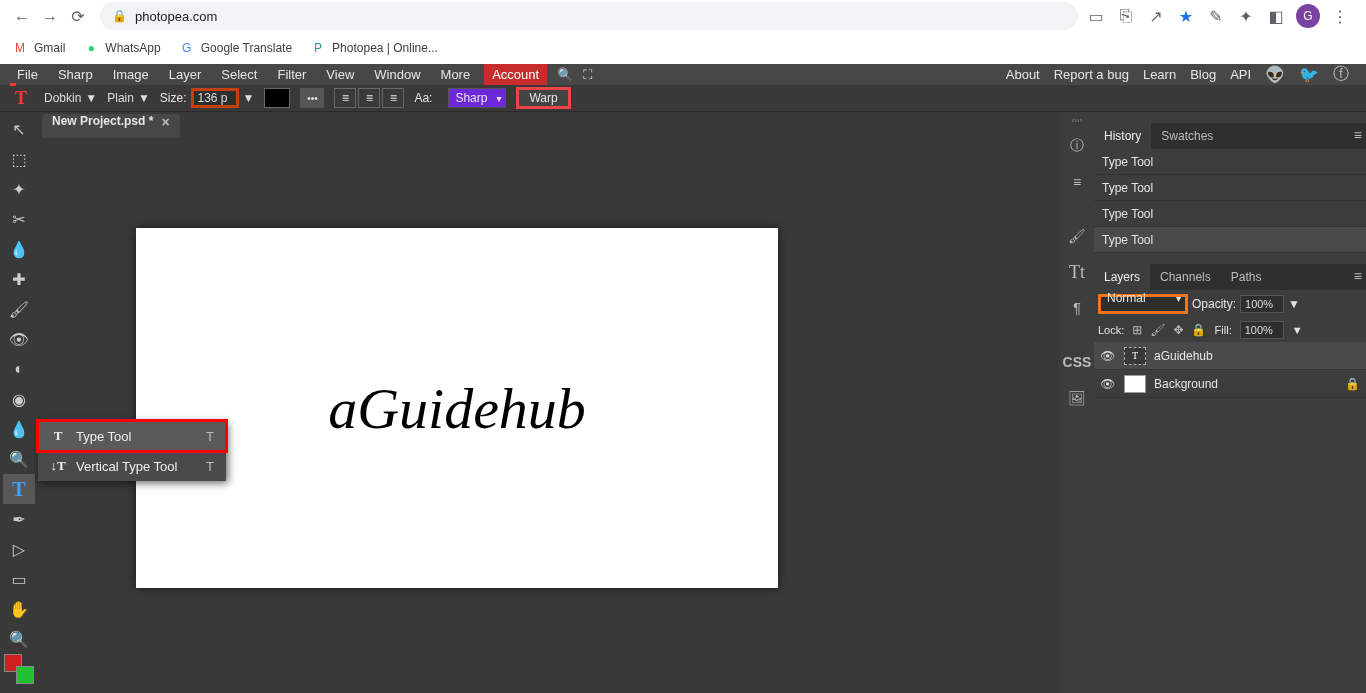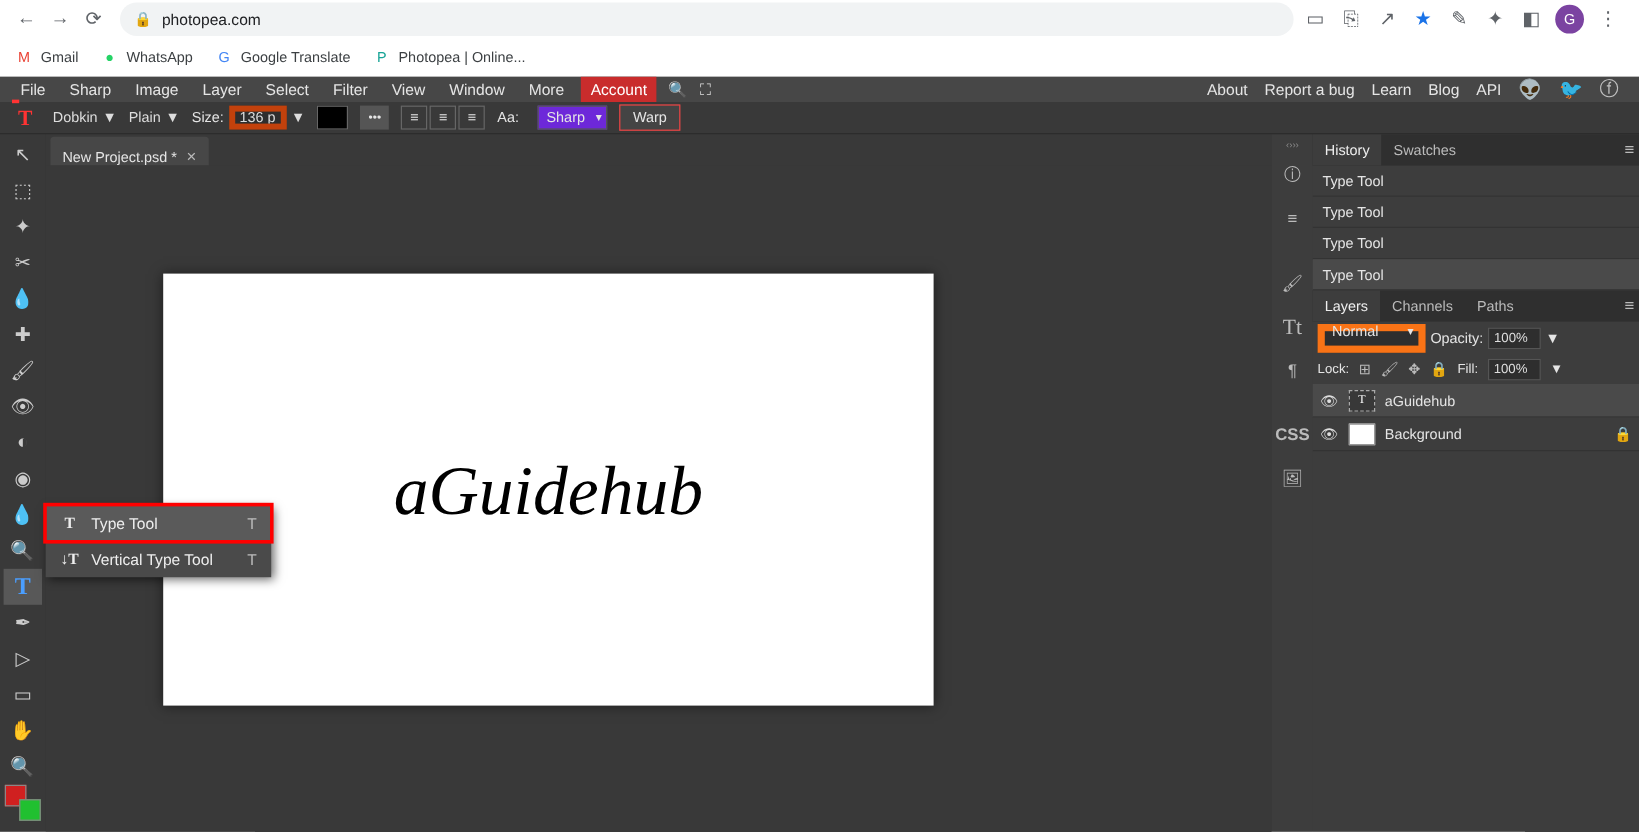--- a/index.html
+++ b/index.html
@@ -29,78 +29,78 @@
 .menu-item.account { background: #c92c2c; color: #fff; margin-left: 4px; padding: 0 8px; }
 .menubar .spacer { flex: 1; }
 .menu-right { display: flex; align-items: center; gap: 14px; padding-right: 10px; font-size: 13px; }
 .social-icon { color: #c0c0c0; font-size: 16px; }
 .search-ico, .fullscreen-ico { margin-left: 10px; color: #ddd; }
 
 
 .optbar { height: 30px; background: #393939; border-bottom: 1px solid #2a2a2a; display: flex; align-items: center; padding: 0 8px; font-size: 12px; gap: 10px; }
 .opt-seg { display: flex; align-items: center; gap: 4px; }
 .opt-drop { color: #ddd; cursor: pointer; }
-.size-inp { width: 48px; height: 20px; background: #2e2e2e; border: 5px solid #c2410c; color: #ddd; padding: 0 4px; font-size: 12px; }
+.size-inp { width: 48px; height: 20px; background: #2e2e2e; border: 3px solid #c2410c; color: #ddd; padding: 0 4px; font-size: 12px; }
 .color-sw { width: 26px; height: 20px; background: #000; border: 1px solid #666; }
 .btn-more { width: 24px; height: 20px; background: #555; display: flex; align-items: center; justify-content: center; font-size: 10px; }
 .align-btns { display: flex; gap: 2px; }
 .align-btn { width: 22px; height: 20px; border: 1px solid #666; display: flex; align-items: center; justify-content: center; }
 .aa-select { display: flex; align-items: center; gap: 16px; }
 .aa-box { height: 20px; background: #6d28d9; border: 1px solid #555; padding: 0 18px 0 6px; position: relative; display: flex; align-items: center; }
 .aa-box::after { content: "▾"; position: absolute; right: 4px; font-size: 10px; }
-.warp-btn { height: 22px; padding: 0 10px; background: #444; border: 1px solid #ef4444; display: flex; align-items: center; }
+.warp-btn { height: 22px; padding: 0 10px; background: #444; border: 3px solid #ef4444; display: flex; align-items: center; }
 .red-t { width: 26px; height: 26px; display: flex; align-items: center; justify-content: center; color: #ff3333; font-family: 'Times New Roman', serif; font-size: 18px; font-weight: bold; position: relative; }
 .red-t::before { content: ""; position: absolute; top: -2px; left: 2px; width: 6px; height: 3px; background: #ff3333; }
 
 
 .main { flex: 1; display: flex; }
 
 
 .toolbar { width: 38px; background: #393939; display: flex; flex-direction: column; align-items: center; padding-top: 2px; }
 .tool { width: 32px; height: 30px; display: flex; align-items: center; justify-content: center; color: #ccc; cursor: pointer; position: relative; }
 .tool.active { background: #585858; }
 .tool.type-t { font-family: 'Times New Roman', serif; font-size: 20px; font-weight: bold; color: #4a9eff; }
 .tool-colors { margin-top: auto; margin-bottom: 8px; width: 30px; height: 30px; position: relative; }
 .fg-col { position: absolute; top: 0; left: 0; width: 18px; height: 18px; background: #d02020; border: 1px solid #888; }
 .bg-col { position: absolute; bottom: 0; right: 0; width: 18px; height: 18px; background: #20c030; border: 1px solid #888; }
 .kbd-tool { width: 32px; height: 24px; display: flex; align-items: center; justify-content: center; color: #ccc; margin-bottom: 4px; }
 
 
 .canvas-area { flex: 1; background: #393939; position: relative; }
 .tab-strip { height: 26px; display: flex; align-items: flex-end; padding-left: 4px; }
-.doc-tab { height: 24px; background: #474747; padding: 0 10px; display: flex; align-items: flex-end; gap: 8px; font-size: 12px; border-radius: 3px 3px 0 0; }
+.doc-tab { height: 24px; background: #474747; padding: 0 10px; display: flex; align-items: flex-start; gap: 8px; font-size: 12px; border-radius: 3px 3px 0 0; font-weight: bold; }
 .tab-close { font-size: 14px; color: #bbb; cursor: pointer; }
 .viewport { position: absolute; top: 26px; left: 0; right: 0; bottom: 0; background: #393939; }
 .canvas { position: absolute; left: 98px; top: 90px; width: 642px; height: 360px; background: #fff; box-shadow: 0 0 10px rgba(0,0,0,0.5); display: flex; align-items: center; justify-content: center; }
 .canvas-text { font-family: 'Brush Script MT', cursive; font-size: 58px; font-style: italic; color: #000; }
 
 
 .flyout { position: absolute; left: 38px; top: 421px; background: #4a4a4a; box-shadow: 2px 2px 8px rgba(0,0,0,0.6); z-index: 100; }
 .fly-item { display: flex; align-items: center; height: 30px; padding: 0 12px; gap: 10px; font-size: 13px; color: #eee; cursor: pointer; min-width: 188px; }
 .fly-item.sel { background: #5a5a5a; }
 .fly-item.highlighted { outline: 3px solid #ff0000; outline-offset: -1px; }
 .fly-icon { font-family: 'Times New Roman', serif; font-weight: bold; width: 16px; text-align: center; }
 .fly-short { margin-left: auto; color: #bbb; }
 
 
 .right-strip { width: 34px; background: #3d3d3d; display: flex; flex-direction: column; align-items: center; padding-top: 4px; gap: 8px; }
 .rstrip-btn { width: 28px; height: 28px; display: flex; align-items: center; justify-content: center; color: #bbb; font-size: 14px; }
 .rstrip-btn.tall { font-family: 'Times New Roman', serif; font-size: 18px; }
 
 
 .panels { width: 272px; background: #3d3d3d; display: flex; flex-direction: column; }
-.panel-tabs { height: 26px; display: flex; align-items: center; background: #2f2f2f; font-size: 12px; position: relative; }
+.panel-tabs { height: 26px; display: flex; align-items: center; background: #2f2f2f; font-size: 12px; position: relative; margin-top: 11px; }
 .ptab { padding: 0 10px; height: 100%; display: flex; align-items: center; cursor: pointer; color: #bbb; }
 .ptab.active { background: #3d3d3d; color: #eee; }
 .panel-menu { position: absolute; right: 4px; top: 4px; color: #bbb; font-size: 14px; cursor: pointer; }
 .history-list { flex: 0 0 auto; }
 .hist-row { height: 26px; display: flex; align-items: center; padding: 0 8px; font-size: 12px; border-bottom: 1px solid #333; cursor: pointer; }
 .hist-row.sel { background: #4a4a4a; }
 .layers-header { height: 28px; display: flex; align-items: center; padding: 0 4px; gap: 4px; font-size: 12px; }
-.blend-sel { height: 20px; background: #2e2e2e; border: 6px solid #f97316; padding: 0 18px 12px 6px; position: relative; display: flex; align-items: center; min-width: 90px; text-align: right; }
+.blend-sel { height: 20px; background: #2e2e2e; border: 3px solid #f97316; padding: 0 18px 12px 6px; position: relative; display: flex; align-items: center; min-width: 90px; text-align: right; }
 .blend-sel::after { content: "▾"; position: absolute; right: 4px; font-size: 10px; }
 .opac-inp { width: 44px; height: 18px; background: #2e2e2e; border: 1px solid #555; color: #ddd; padding: 0 4px; font-size: 11px; }
 .lock-row { height: 24px; display: flex; align-items: center; padding: 0 4px; gap: 8px; font-size: 11px; }
 .lock-ic { color: #bbb; font-size: 12px; }
 .layers-list { }
 .layer-row { height: 28px; display: flex; align-items: center; padding: 0 6px; gap: 8px; font-size: 12px; border-bottom: 1px solid #333; }
 .layer-row.sel { background: #4a4a4a; }
 .eye { width: 16px; color: #ddd; }
 .layer-thumb { width: 22px; height: 18px; background: #fff; border: 1px solid #999; display: flex; align-items: center; justify-content: center; font-size: 10px; color: #000; }
 .layer-thumb.txt { background: #383838; color: #fff; font-family: 'Times New Roman', serif; border: 1px dashed #aaa; }

